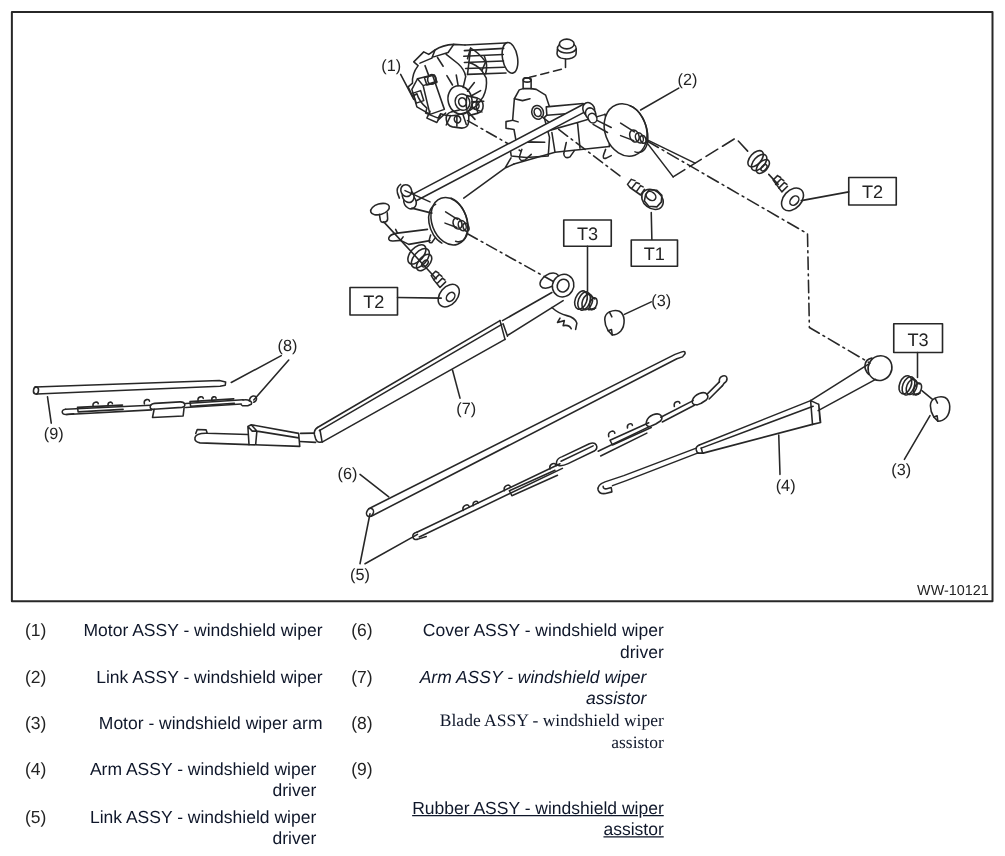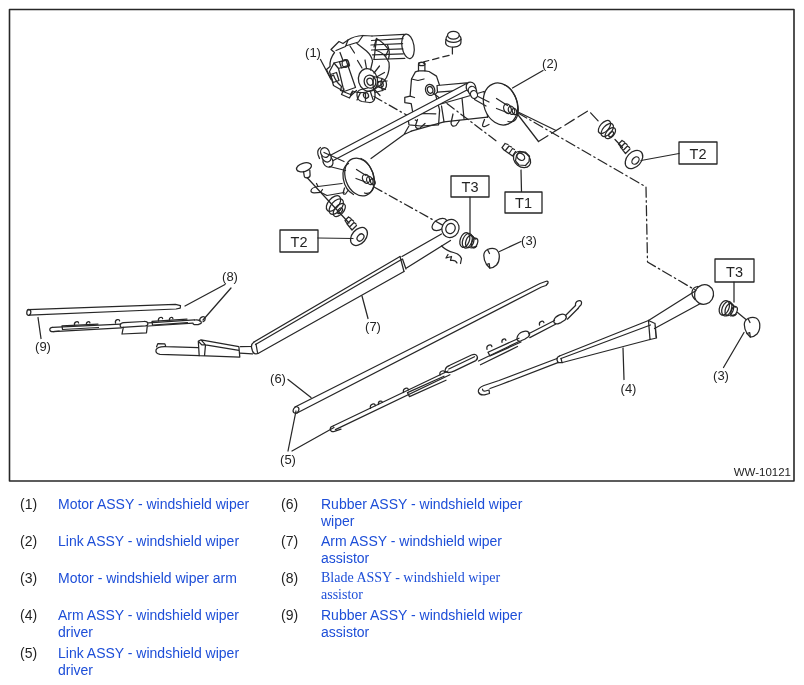--- a/index.html
+++ b/index.html
@@ -1,19 +1,19 @@
 <!DOCTYPE html>
 <html><head>
 <meta charset="utf-8">
 <style>
   html,body{margin:0;padding:0;background:#fff;}
   body{width:804px;height:685px;position:relative;font-family:"Liberation Sans",sans-serif;}
   #stage{position:absolute;left:0;top:0;width:804px;height:685px;}
   svg{position:absolute;left:0;top:0;}
-  .pl{position:absolute;font-size:14px;color:#1d4ed8;line-height:16.5px;}
+  .pl{position:absolute;font-size:14px;color:#0f172a;line-height:16.5px;text-align:right;}
   .num{position:absolute;font-size:14px;color:#232323;}
 </style>
 </head>
 <body>
 <div id="stage">
 <svg width="804" height="685" viewBox="0 0 804 685" fill="none" stroke="#272727" stroke-width="1.25" stroke-linecap="round" stroke-linejoin="round">
 
 <rect x="9.5" y="9.5" width="784.5" height="471.5" fill="#fff" stroke="#272727" stroke-width="1.6"></rect>
 
 <text x="791" y="476" text-anchor="end" font-size="11.5" fill="#232323" stroke="none">WW-10121</text>
@@ -357,20 +357,20 @@
 <div class="pl" style="left:58px;top:496px;width:200px;">Motor ASSY - windshield wiper</div>
 <div class="num" style="left:20px;top:533px;">(2)</div>
 <div class="pl" style="left:58px;top:533px;width:200px;">Link ASSY - windshield wiper</div>
 <div class="num" style="left:20px;top:570px;">(3)</div>
 <div class="pl" style="left:58px;top:570px;width:200px;">Motor - windshield wiper arm</div>
 <div class="num" style="left:20px;top:607px;">(4)</div>
 <div class="pl" style="left:58px;top:607px;width:195px;">Arm ASSY - windshield wiper driver</div>
 <div class="num" style="left:20px;top:645px;">(5)</div>
 <div class="pl" style="left:58px;top:645px;width:195px;">Link ASSY - windshield wiper driver</div>
 <div class="num" style="left:281px;top:496px;">(6)</div>
-<div class="pl" style="left:321px;top:496px;width:210px;">Rubber ASSY - windshield wiper wiper</div>
+<div class="pl" style="left:321px;top:496px;width:210px;">Cover ASSY - windshield wiper driver</div>
 <div class="num" style="left:281px;top:533px;">(7)</div>
-<div class="pl" style="left:321px;top:533px;width:210px;">Arm ASSY - windshield wiper assistor</div>
+<div class="pl" style="left:307px;top:533px;width:210px;font-style:italic;">Arm ASSY - windshield wiper assistor</div>
 <div class="num" style="left:281px;top:570px;">(8)</div>
 <div class="pl" style="left:321px;top:570px;width:210px;font-family:Liberation Serif, serif;">Blade ASSY - windshield wiper assistor</div>
 <div class="num" style="left:281px;top:607px;">(9)</div>
-<div class="pl" style="left:321px;top:607px;width:210px;">Rubber ASSY - windshield wiper assistor</div>
+<div class="pl" style="left:321px;top:638px;width:210px;text-decoration:underline;">Rubber ASSY - windshield wiper assistor</div>
 </div>
 
 </body></html>

